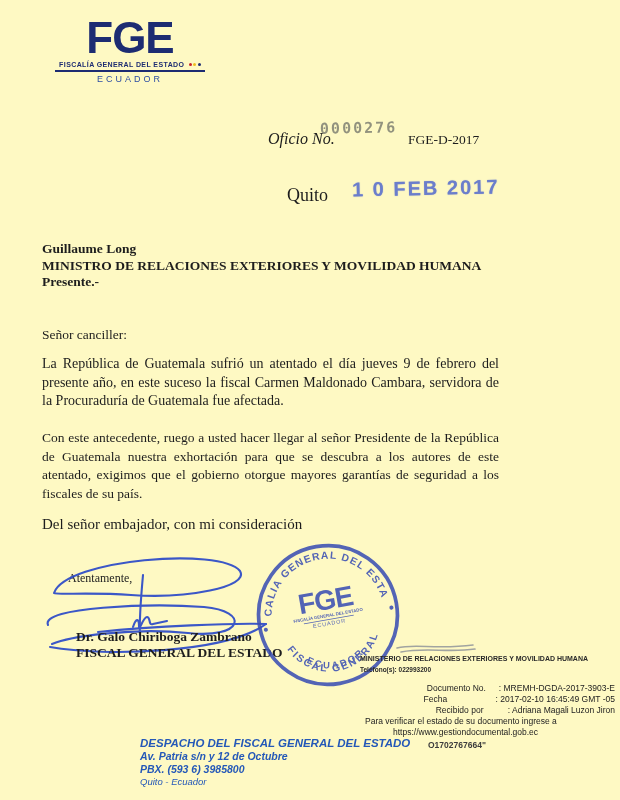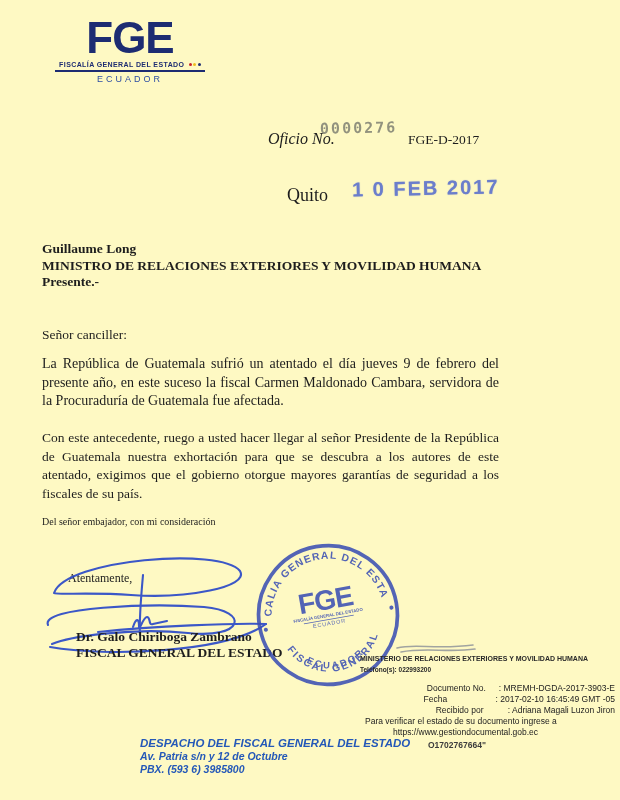--- a/index.html
+++ b/index.html
@@ -33,21 +33,21 @@
     color:#6b7ecb;letter-spacing:2px;transform:rotate(-1.2deg);
     text-shadow:0 0 1px rgba(107,126,203,.7);}
   
   .recipient{position:absolute;left:42px;top:241px;font-weight:bold;font-size:13.5px;line-height:16.5px;}
   
   .salutation{position:absolute;left:42px;top:327px;font-size:13.5px;}
   .para1{position:absolute;left:42px;top:355px;width:457px;font-size:14px;
     line-height:18.5px;text-align:justify;}
   .para2{position:absolute;left:42px;top:406px;width:457px;font-size:13.5px;
     line-height:18.5px;text-align:justify;margin-top:23px;}
-  .closing-line{position:absolute;left:42px;top:516px;font-size:10px;}
+  .closing-line{position:absolute;left:42px;top:516px;font-size:15px;}
   
   .atentamente{position:absolute;left:68px;top:571px;font-size:12px;}
   .signature-svg{position:absolute;left:36px;top:545px;}
   .signer{position:absolute;left:76px;top:629px;font-weight:bold;font-size:13.5px;line-height:16px;}
   
   .seal{position:absolute;left:253px;top:540px;}
   
   .scribble{position:absolute;left:393px;top:641px;}
   .ministry{position:absolute;left:360px;top:655px;width:255px;
     font-family:"Liberation Sans",sans-serif;font-weight:bold;font-size:7px;color:#2a2a2a;}
@@ -170,15 +170,16 @@
     </div>
     <div>Para verificar el estado de su documento ingrese a</div>
     <div class="r-url">https://www.gestiondocumental.gob.ec</div>
   </div>
   <div class="code-fragment">O1702767664"</div>
 
   <div class="footer">
     <div class="f1">DESPACHO DEL FISCAL GENERAL DEL ESTADO</div>
     <div class="f2">Av. Patria s/n y 12 de Octubre</div>
     <div class="f3">PBX.  (593 6) 3985800</div>
+    <div class="f4">Quito - Ecuador</div>
   </div>
 
 </div>
 
 </body></html>

